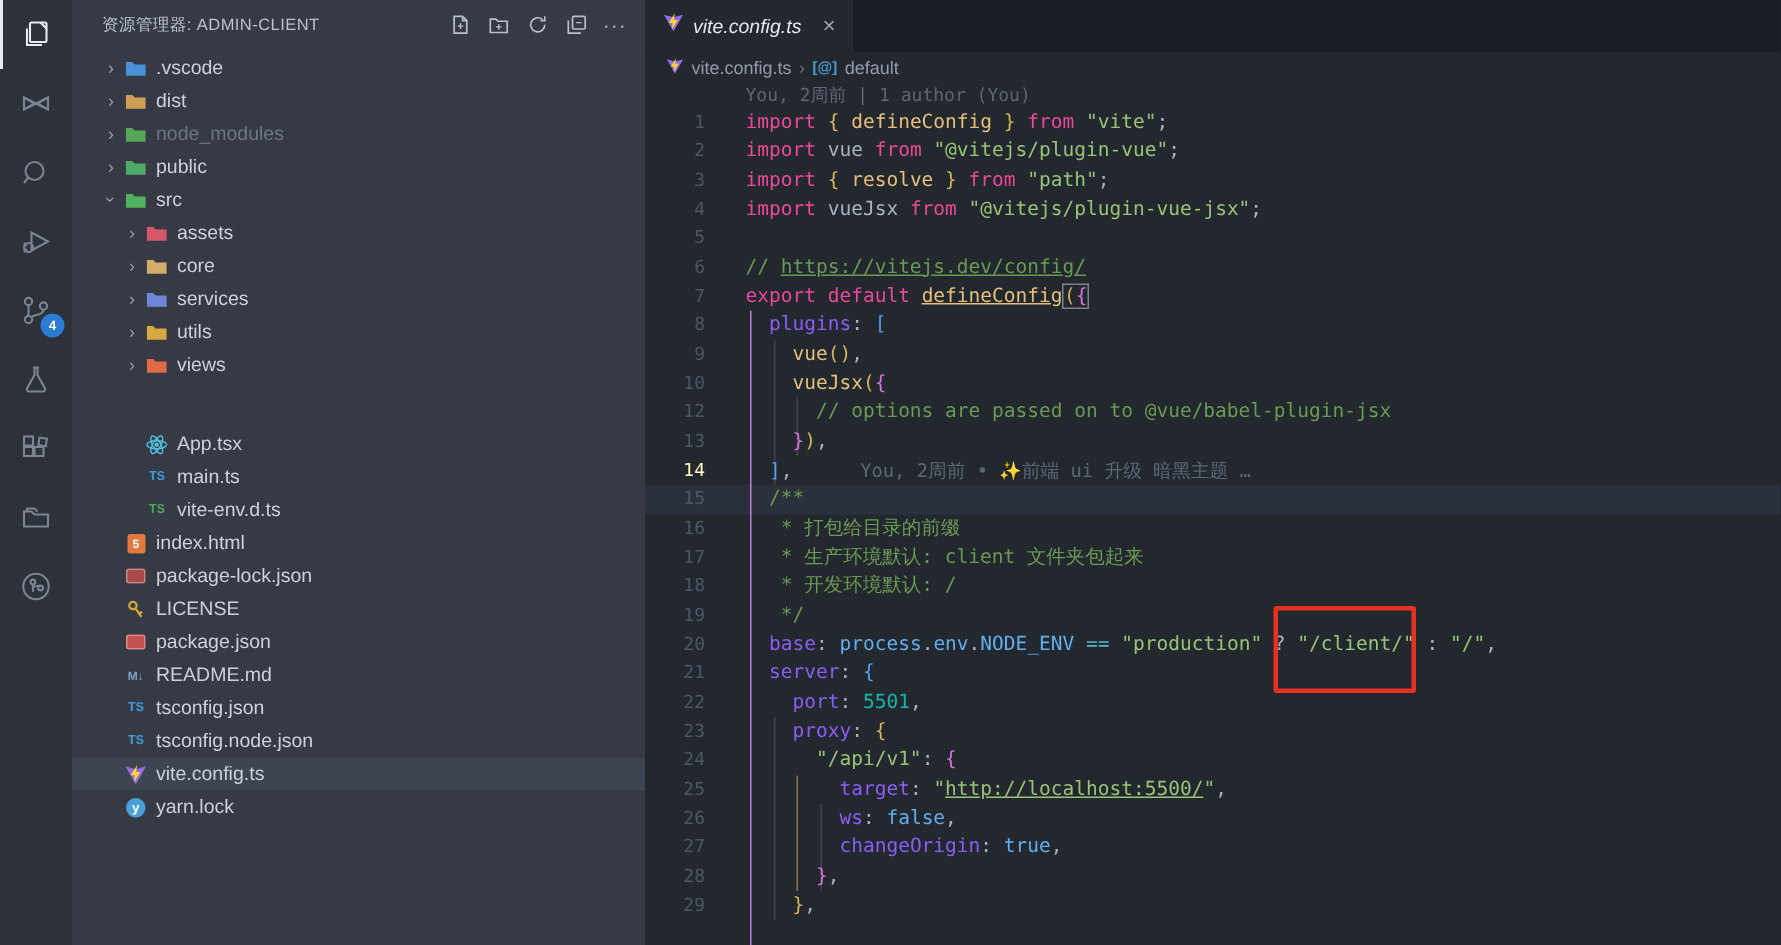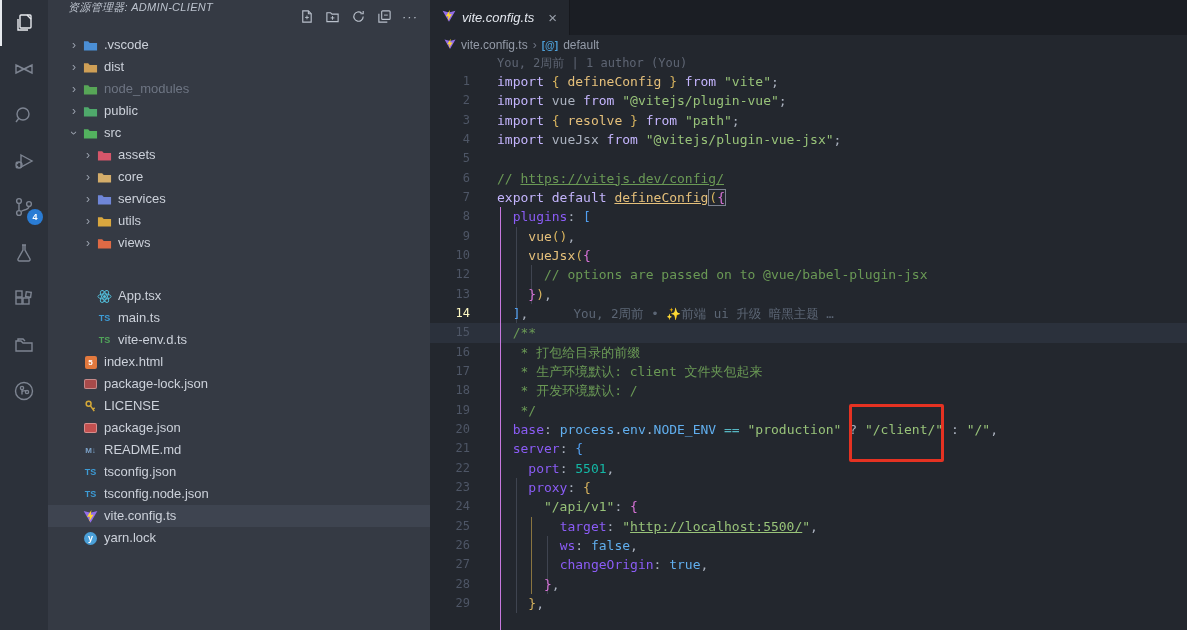--- a/index.html
+++ b/index.html
@@ -10,37 +10,37 @@
   .activitybar { position:absolute; left:0; top:0; width:48px; height:630px; background:#2c313a; z-index:5; }
   .act-item { position:relative; width:48px; height:46px; display:flex; align-items:center; justify-content:center; cursor:pointer; }
   .act-item svg { width:24px; height:24px; stroke:#7d8491; fill:none; stroke-width:1.4; }
   .act-item.active { border-left:2px solid #e7eaee; }
   .act-item.active svg { stroke:#e7eaee; }
   .act-badge { position:absolute; right:5px; bottom:5px; min-width:16px; height:16px; border-radius:8px;
     background:#2a7cd4; color:#fff; font-size:9px; line-height:16px; text-align:center; font-weight:bold; }
 
   
   .sidebar { position:absolute; left:48px; top:0; width:382px; height:630px; background:#353a44; z-index:4; }
-  .sb-header { display:flex; height:32px; padding:0 10px 0 20px;font-style:italic; }
+  .sb-header { display:flex; align-items:center; height:32px; padding:0 10px 0 20px; }
   .sb-title { flex:1; font-size:11px; color:#bcc3ce; letter-spacing:.3px; white-space:nowrap; overflow:hidden; }
   .sb-actions { display:flex; gap:6px; align-items:center; }
   .sb-actions .abtn { width:20px; height:20px; display:flex; align-items:center; justify-content:center; border-radius:4px; cursor:pointer; }
   .sb-actions svg { width:15px; height:15px; stroke:#b9c0cb; fill:none; stroke-width:1.2; }
   .dots { color:#b9c0cb; font-size:13px; letter-spacing:1px; }
 
   .tree { margin-top:2px; }
   .trow { position:relative; display:flex; align-items:center; height:22px; font-size:13px; color:#ccd1da; cursor:pointer; white-space:nowrap; }
   .trow.selected { background:#3e4450; }
   .trow.dim .tlabel { color:#6e7583; }
   .chev { width:16px; text-align:center; color:#9aa1ad; font-size:12px; display:inline-block; flex:0 0 16px; }
   .chev.open { transform:rotate(90deg); }
   .ticon { width:17px; height:16px; flex:0 0 17px; display:flex; align-items:center; justify-content:center; margin-right:5px; }
   .ticon svg { width:15px; height:15px; }
   .tlabel { line-height:22px; }
-  .ts-letters { font-size:9px; font-weight:bold; font-family:Liberation Sans, sans-serif; }
+  .ts-letters { font-size:9px; font-weight:bold; font-family:Liberation Mono, monospace; }
   .mini-rect { width:13px; height:10px; border-radius:2px; }
   .html-badge { width:12px; height:13px; border-radius:2px; color:#fff; font-size:8px; font-weight:bold;
      display:flex; align-items:center; justify-content:center; }
   .yarn-badge { width:13px; height:13px; border-radius:50%; color:#fff; font-size:9px; font-weight:bold;
      display:flex; align-items:center; justify-content:center; }
   .md-badge { font-size:8px; font-weight:bold; }
 
   
   .editor { position:absolute; left:430px; top:0; width:757px; height:630px; background:#23272e; }
   .tabstrip { position:absolute; left:0; top:0; width:100%; height:35px; background:#1b1e24; display:flex; }
@@ -62,21 +62,21 @@
   .curline { position:absolute; left:0; width:100%; height:20px; background:#2b313c; }
   .redbox { position:absolute; border:3px solid #e53222; border-radius:2px; z-index:9; }
 
   .cl { position:relative; height:19.33px; line-height:19.33px; white-space:pre; }
   .ln { position:absolute; left:0; top:0; width:40px; text-align:right; color:#4e5666; font-size:12px; }
   .cl.cur .ln { color:#fef9c3; }
   .lc { position:absolute; left:67px; top:0; }
   .blamehead { height:17px; line-height:17px; }
   .blamehead .lc { font-size:12px; color:#5e London6573; }
 
-  .tk-kw{color:#c4b5fd} .tk-fn{color:#e5c07b} .tk-fnu{color:#e5c07b;text-decoration:underline}
+  .tk-kw{color:#ec4899} .tk-fn{color:#e5c07b} .tk-fnu{color:#e5c07b;text-decoration:underline}
   .tk-id{color:#abb2bf} .tk-pun{color:#abb2bf} .tk-str{color:#98c379}
   .tk-stru{color:#98c379;text-decoration:underline}
   .tk-cm{color:#6a9955} .tk-cmu{color:#6a9955;text-decoration:underline}
   .tk-prop{color:#8b5cf6} .tk-num{color:#14b8a6} .tk-bool{color:#61afef}
   .tk-op{color:#56b6c2} .tk-var{color:#61afef}
   .tk-b1{color:#d7b35e} .tk-b2{color:#d973d9} .tk-b3{color:#519ff0}
   .tk-blame{color:#5c6675;font-size:12.5px} .tk-spark{color:#e2c064;font-size:12px}
   .boxl{border:1px solid #7c8290;border-right:none}
   .boxr{border:1px solid #7c8290;border-left:none}
   .bh{color:#5e6573}

